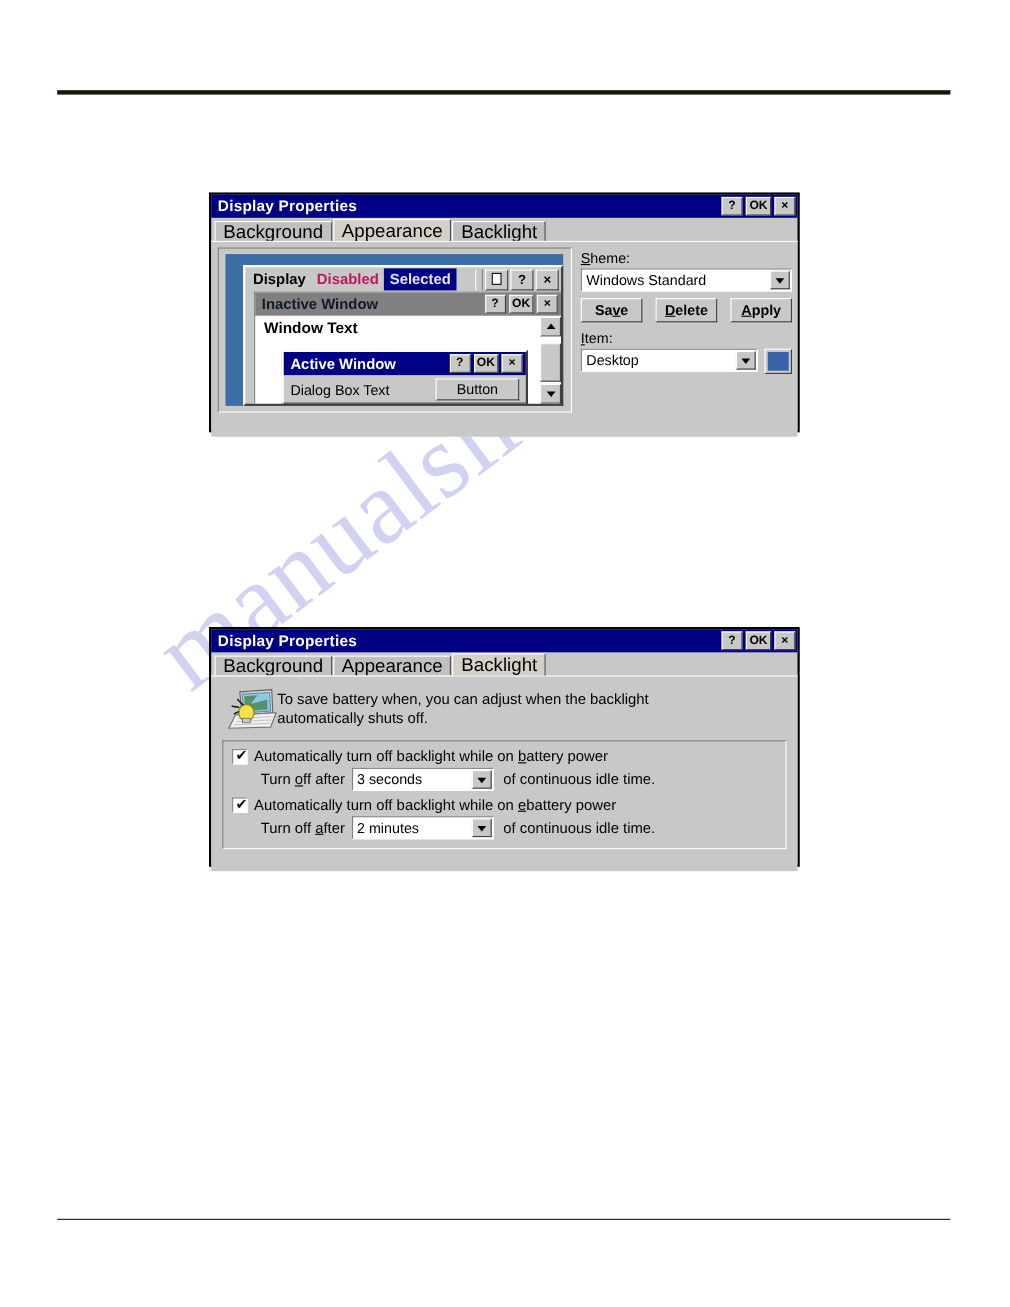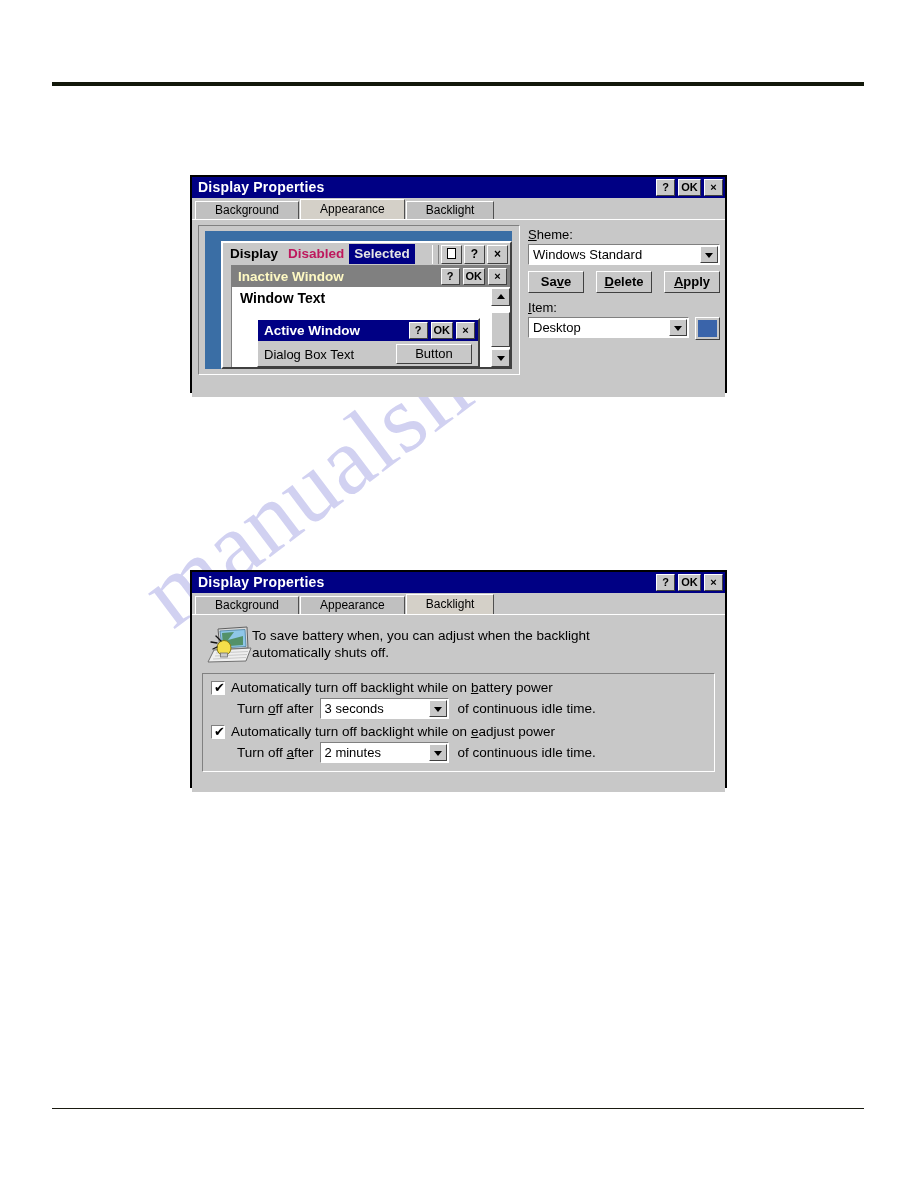--- a/index.html
+++ b/index.html
@@ -98,27 +98,27 @@
   .ce-tabstrip {
     display: flex;
     align-items: flex-end;
     height: 21px;
     padding: 3px 0 0 3px;
     box-sizing: border-box;
     position: relative;
   }
   .ce-tab {
     height: 18px;
-    padding: 0 19px;
+    padding: 0 7px;
     background: #c0c0c0;
     border-top: 1px solid #ffffff;
     border-left: 1px solid #ffffff;
     border-right: 1px solid #505050;
     box-sizing: border-box;
-    font-size: 12px;
+    font-size: 17px;
     line-height: 17px;
     margin-right: 1px;
     white-space: nowrap;
   }
   .ce-tab.active {
     background: #d4d0c8;
     height: 20px;
     line-height: 19px;
     font-weight: normal;
     border-bottom: none;
@@ -224,21 +224,21 @@
   }
   .pv-inactive-bar {
     display: flex; align-items: center;
     height: 21px;
     background: #808080;
     padding-left: 6px;
     box-sizing: border-box;
   }
   .pv-inactive-title {
     flex: 1;
-    color: #fef9c3;
+    color: #0f172a;
     font-weight: bold;
     font-size: 13.5px;
   }
   .pv-btn {
     height: 17px; min-width: 19px;
     background: #c8c8c8;
     border-top: 1px solid #ffffff;
     border-left: 1px solid #ffffff;
     border-right: 1px solid #404040;
     border-bottom: 1px solid #404040;
@@ -635,21 +635,21 @@
               <span class="tri"></span>
             </div>
         </div>
         <div class="trail">of continuous idle time.</div>
       </div>
 
       <div class="chk-line">
         <div class="ce-checkbox">
             <span class="tick">✔</span>
           </div>
-        <div class="chk-label"><span>Automatically turn off backlight while on </span><u>e</u><span>adjust power</span></div>
+        <div class="chk-label"><span>Automatically turn off backlight while on </span><u>e</u><span>battery power</span></div>
       </div>
 
       <div class="timer-line" style="margin-bottom:0;">
         <div class="lead"><span>Turn off </span><u>a</u><span>fter</span></div>
         <div class="ce-combo timer-combo">
           <div class="val">2 minutes</div>
           <div class="drop">
               <span class="tri"></span>
             </div>
         </div>

